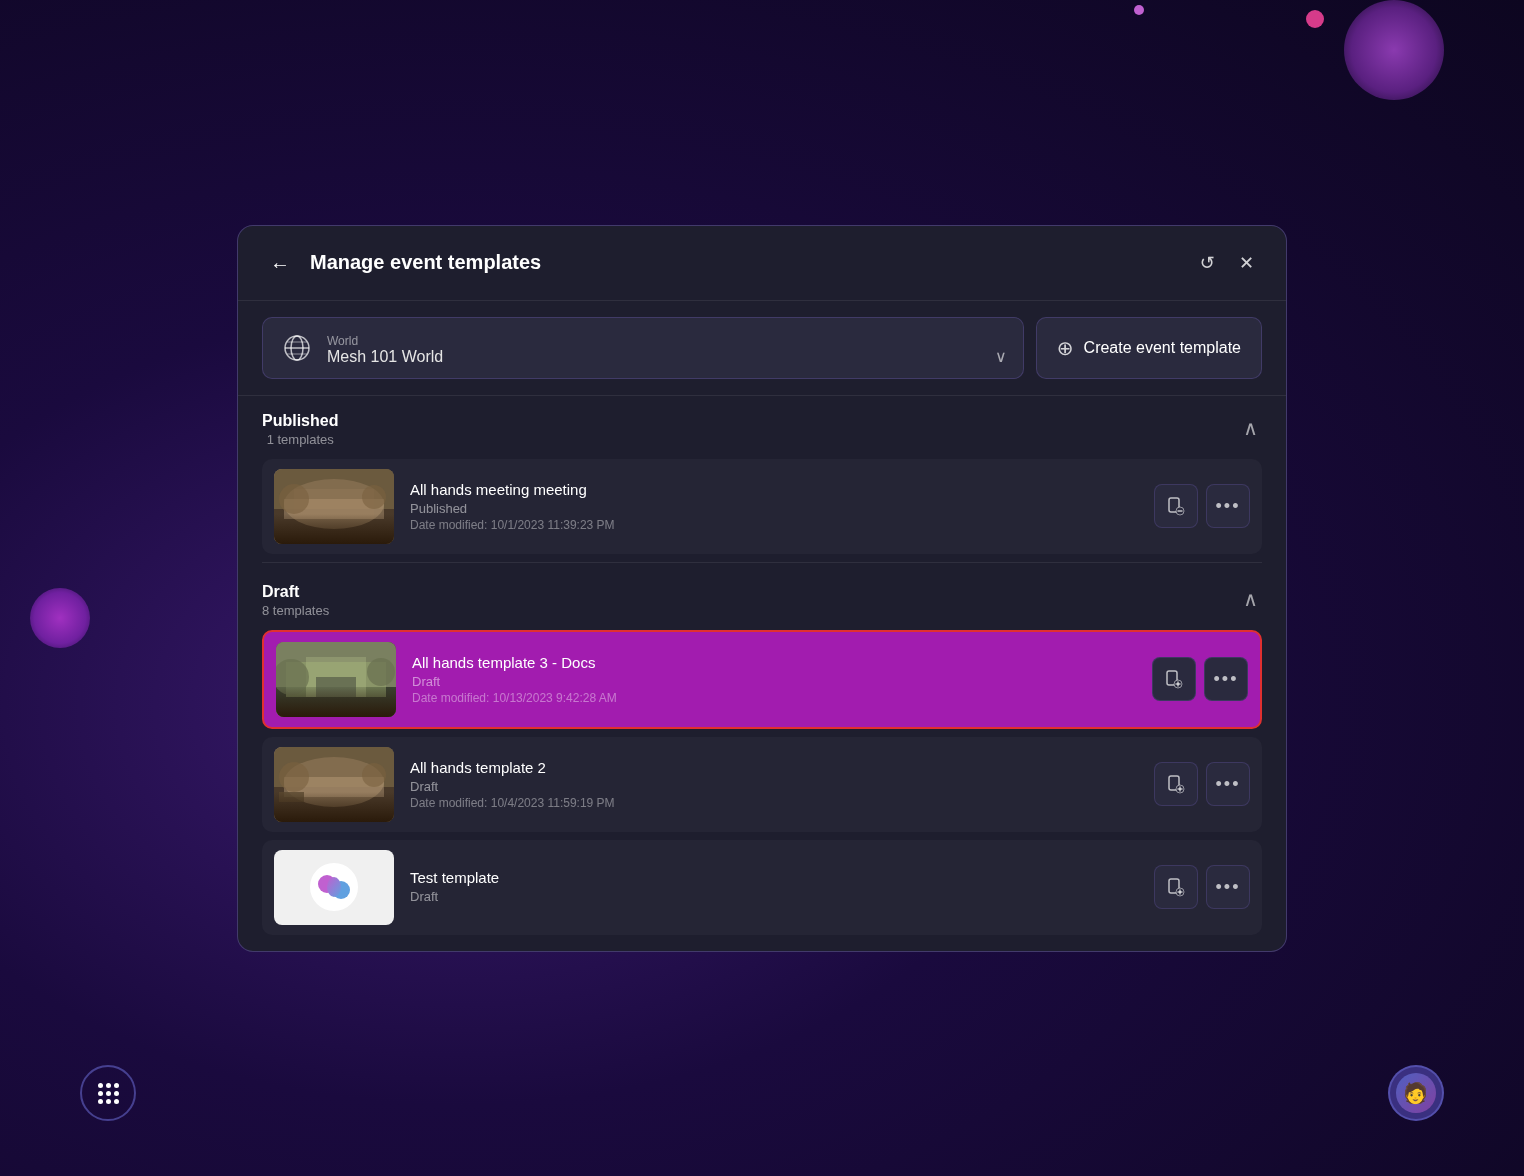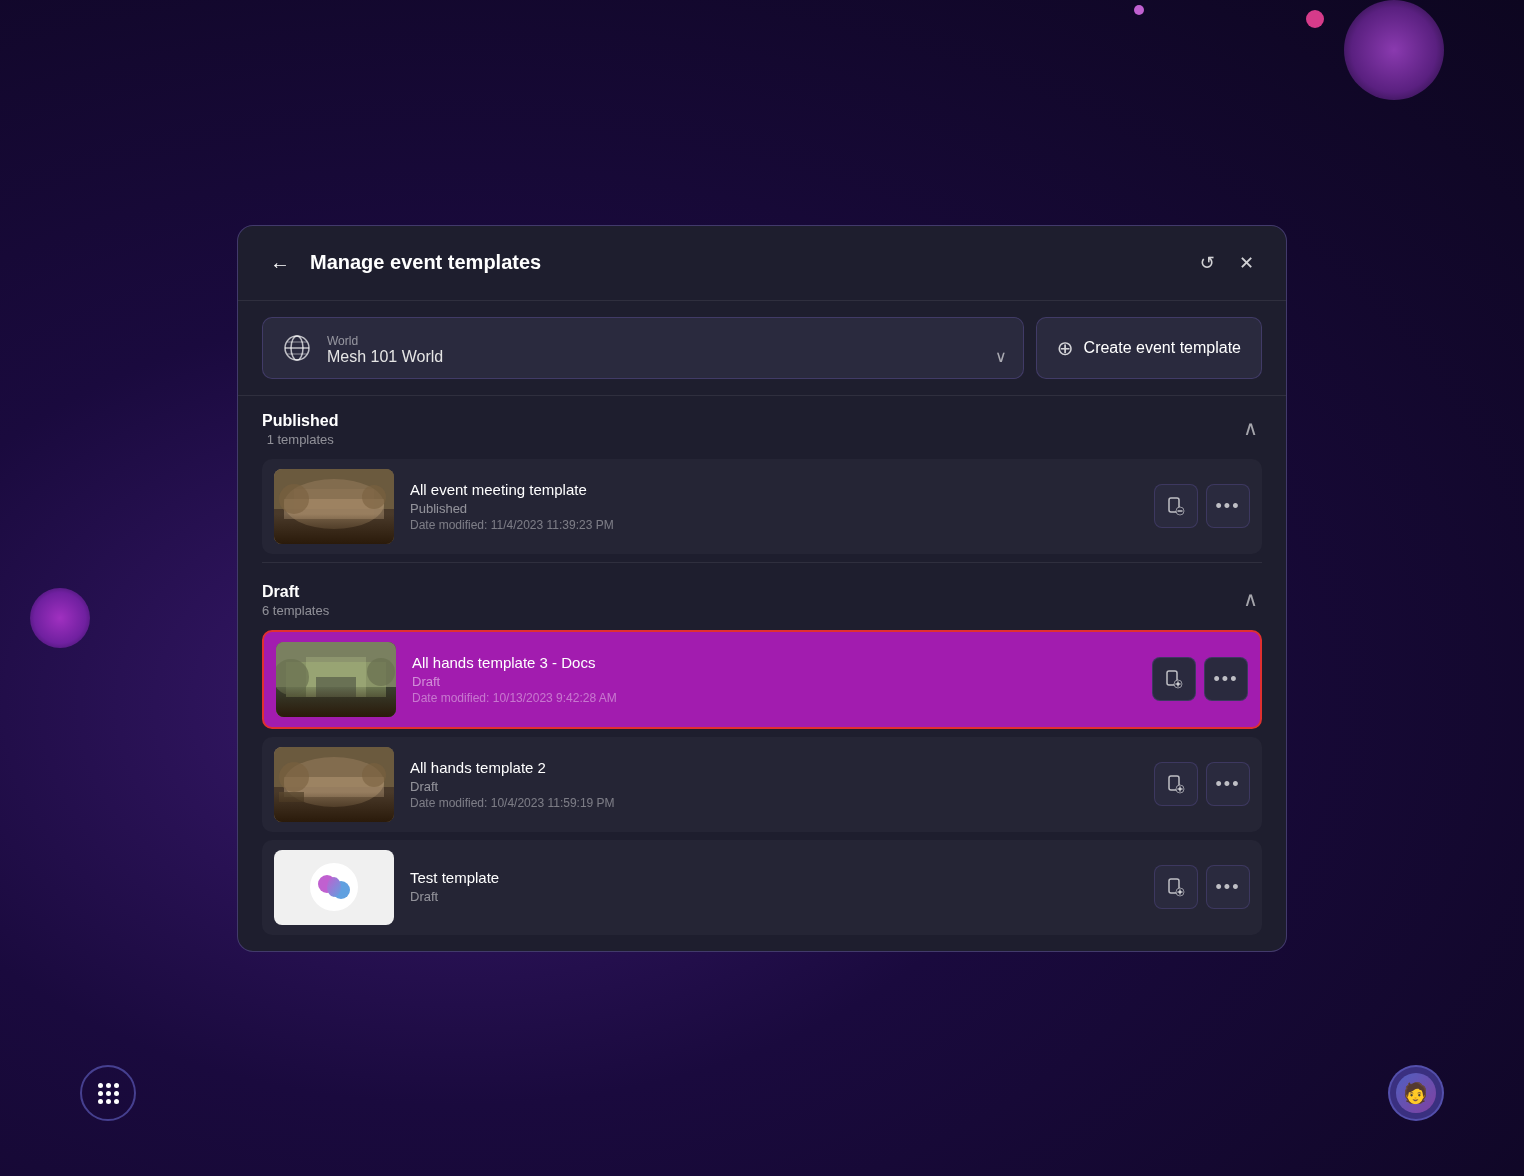--- a/index.html
+++ b/index.html
@@ -460,44 +460,44 @@
             <rect x="0" y="40" width="120" height="35" fill="#4a3a2a"></rect>
             <ellipse cx="60" cy="35" rx="50" ry="25" fill="#8b7355" opacity="0.7"></ellipse>
             <rect x="10" y="30" width="100" height="20" fill="#c4a882" opacity="0.4"></rect>
             <rect x="20" y="20" width="80" height="30" fill="#a08060" opacity="0.3"></rect>
             <circle cx="20" cy="30" r="15" fill="#7a6040" opacity="0.6"></circle>
             <circle cx="100" cy="28" r="12" fill="#7a6040" opacity="0.6"></circle>
           </svg>
         </div>
       </div>
       <div class="template-info">
-        <div class="template-name">All event meeting template</div>
+        <div class="template-name">All hands meeting meeting</div>
         <div class="template-status">Published</div>
-        <div class="template-date">Date modified: 11/4/2023 11:39:23 PM</div>
+        <div class="template-date">Date modified: 10/1/2023 11:39:23 PM</div>
       </div>
       <div class="template-actions">
         <div class="action-btn">
           <svg width="22" height="22" viewBox="0 0 22 22" fill="none" xmlns="http://www.w3.org/2000/svg">
             <rect x="4" y="3" width="10" height="14" rx="2" stroke="rgba(255,255,255,0.7)" stroke-width="1.5" fill="none"></rect>
             <circle cx="15" cy="16" r="4" fill="#2a2a3e" stroke="rgba(255,255,255,0.5)" stroke-width="1"></circle>
             <line x1="12.5" y1="16" x2="17.5" y2="16" stroke="rgba(255,255,255,0.7)" stroke-width="1.5"></line>
           </svg>
         </div>
         <div class="action-btn">
           <span style="color:rgba(255,255,255,0.7);font-size:18px;letter-spacing:2px;">•••</span>
         </div>
       </div>
     </div>
 
     <div class="section-divider"></div>
 
     <div class="section-header">
       <div class="section-info">
         <div class="section-title">Draft</div>
-        <div class="section-count">6 templates</div>
+        <div class="section-count">8 templates</div>
       </div>
       <button class="collapse-btn">∧</button>
     </div>
 
     <div class="template-item selected">
       <div class="template-thumbnail">
         <div class="thumb-arch">
           <svg width="120" height="75" viewBox="0 0 120 75" xmlns="http://www.w3.org/2000/svg">
             <rect width="120" height="75" fill="#7a8060"></rect>
             <rect x="0" y="45" width="120" height="30" fill="#3a4030"></rect>

